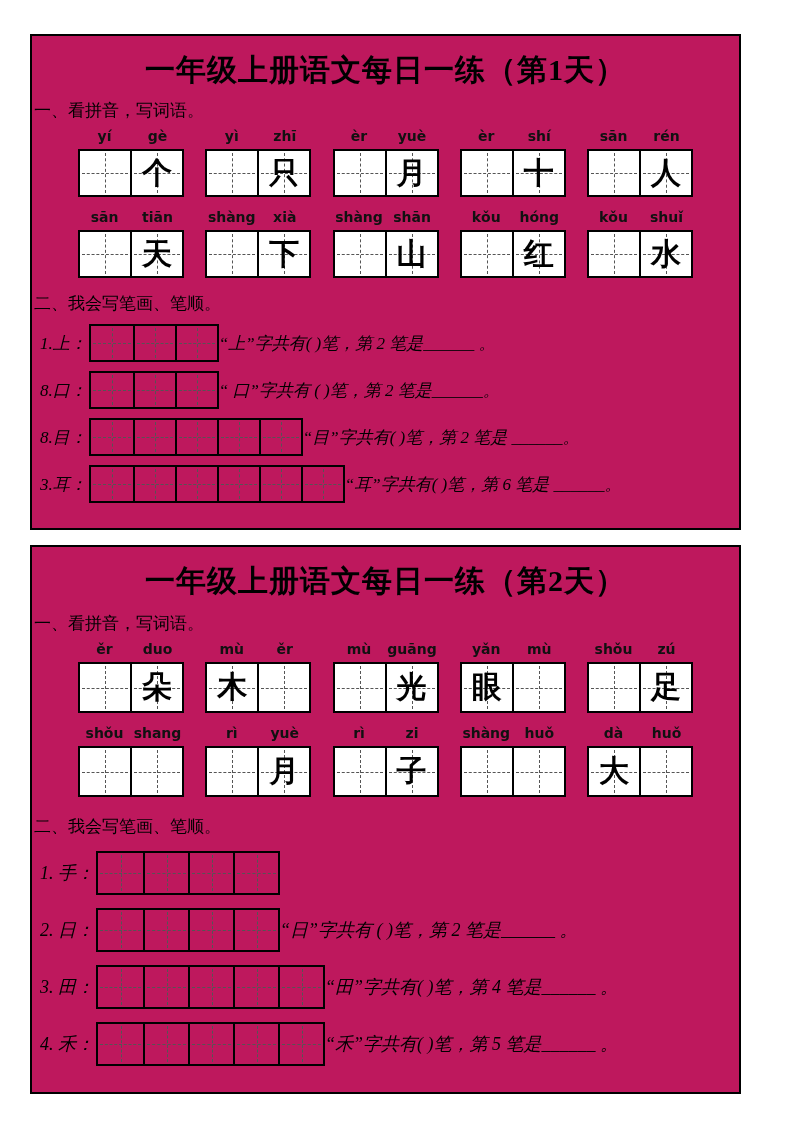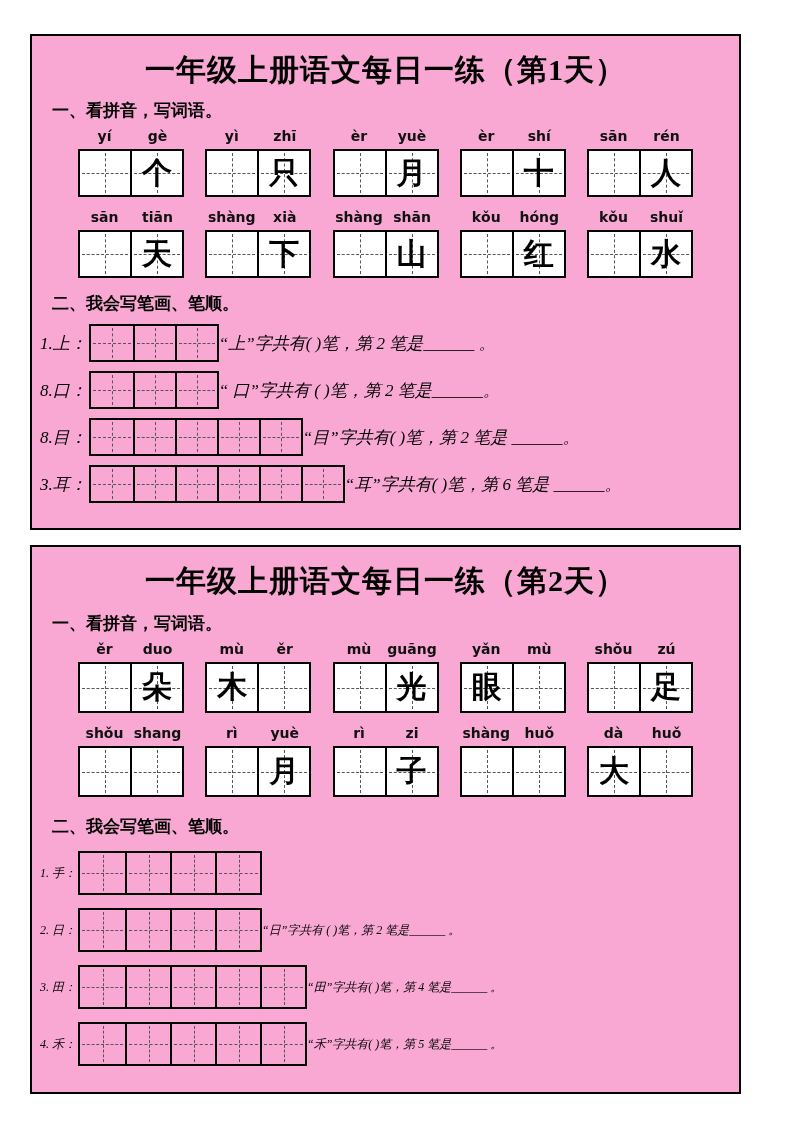--- a/index.html
+++ b/index.html
@@ -7,38 +7,38 @@
     width: 793px;
     background: #ffffff;
     font-family: "Liberation Serif", "DejaVu Serif", serif;
     color: #000;
   }
   body { padding: 34px 30px 20px; }
 
   .sheet {
     width: 711px;
     border: 2px solid #000;
-    background: #f9a8d4;
+    background: #be185d;
     overflow: hidden;
   }
   .sheet1 { height: 496px; margin-bottom: 15px; }
   .sheet2 { height: 549px; }
 
   .title {
     text-align: center;
     font-size: 30px;
     font-weight: bold;
     margin: 14px 0 8px;
     letter-spacing: 1px;
   }
 
   .sec-head {
     font-size: 17px;
-    font-weight: bold;
-    margin: 6px 20px 2px;
+    font-weight: normal;
+    margin: 6px 2px 2px;
   }
   .sheet2 .sec-head { margin-top: 10px; }
 
   
   .word-row {
     display: flex;
     justify-content: space-between;
     padding: 4px 46px 8px;
     font-weight: bold;
   }
@@ -81,21 +81,21 @@
 
   
   .stroke-line {
     display: flex;
     align-items: center;
     margin: 9px 10px 9px 8px;
     font-size: 17px;
     white-space: nowrap;
     font-style: italic;
   }
-  .sheet2 .stroke-line { margin: 13px 10px 13px 8px; font-size: 12px; }
+  .sheet2 .stroke-line { margin: 13px 10px 13px 8px; font-size: 18px; }
   .stroke-label { margin-right: 2px; }
   .practice-boxes {
     display: flex;
     border: 2px solid #000;
   }
   .pcell { width: 42px; height: 34px; flex: none; }
   .sheet2 .pcell { width: 45px; height: 40px; }
   .practice-boxes .pcell + .pcell { border-left: 2px solid #000; }
   .question { }
 </style>

